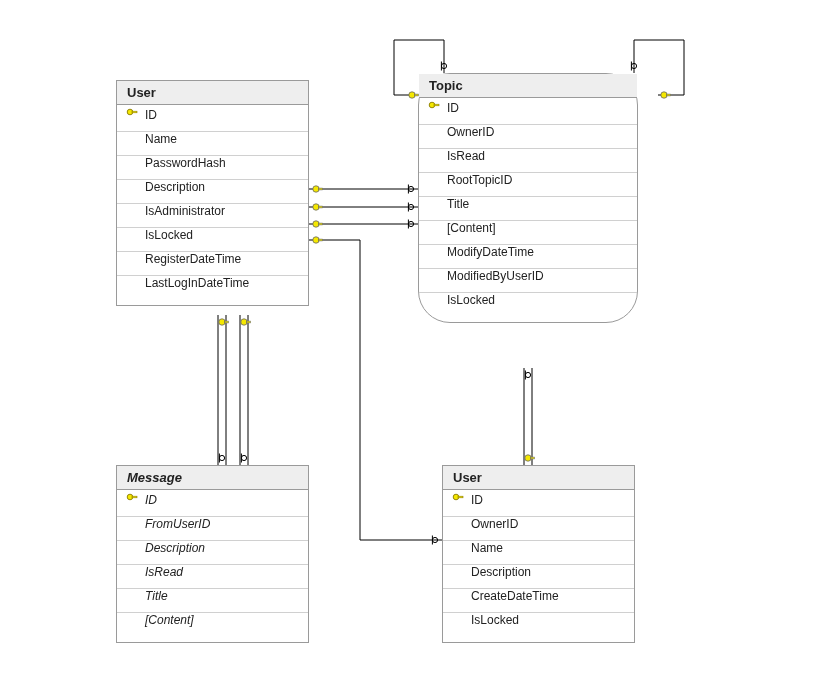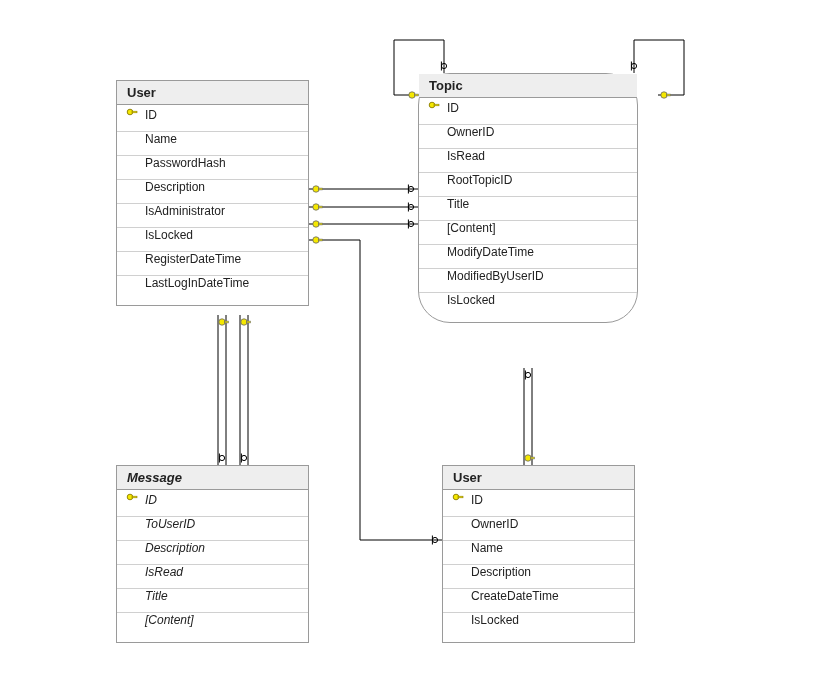--- a/index.html
+++ b/index.html
@@ -221,21 +221,21 @@
       <span class="key-slot">
         <svg width="12" height="12" viewBox="0 0 12 12">
             <circle cx="4" cy="4" r="2.8" fill="#f5e800" stroke="#8a7a00" stroke-width="0.9"></circle>
             <rect x="6" y="3.2" width="5" height="1.6" fill="#f5e800" stroke="#8a7a00" stroke-width="0.6"></rect>
           </svg>
       </span>
       <span class="col-name">ID</span>
     </div>
     <div class="entity-row div">
         <span class="key-slot"></span>
-        <span class="col-name">ToUserID</span>
+        <span class="col-name">FromUserID</span>
       </div>
     <div class="entity-row div">
         <span class="key-slot"></span>
         <span class="col-name">Description</span>
       </div>
     <div class="entity-row div">
         <span class="key-slot"></span>
         <span class="col-name">IsRead</span>
       </div>
     <div class="entity-row div">

